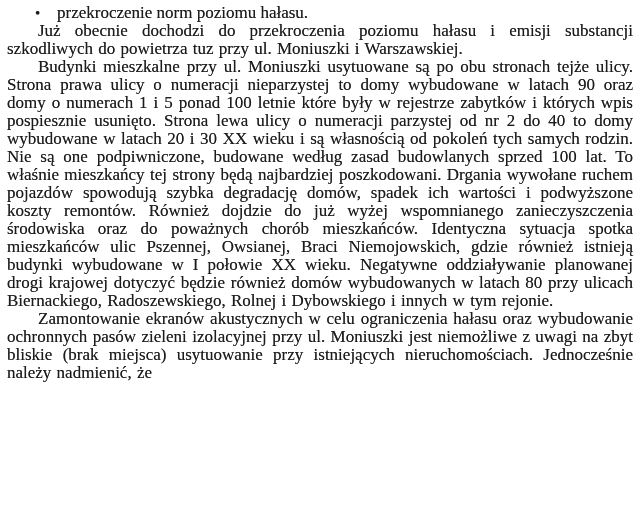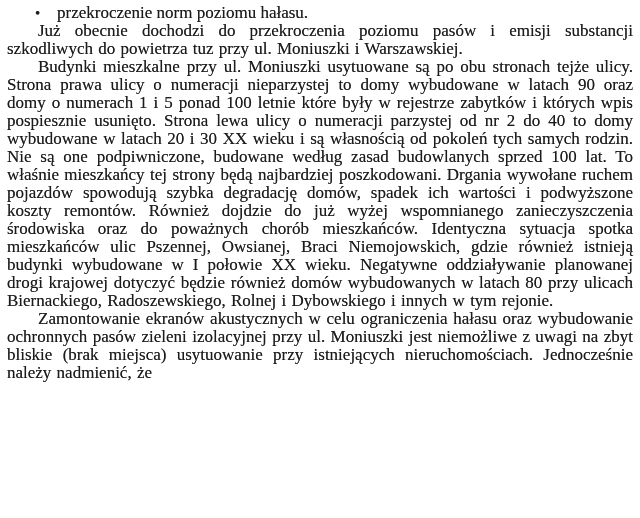--- a/index.html
+++ b/index.html
@@ -43,19 +43,19 @@
 </style>
 </head>
 <body>
 
 <div class="page">
 
   <div class="bullet-row">
     <span class="bullet-marker">•</span><span>przekroczenie norm poziomu hałasu.</span>
   </div>
 
-  <p class="para">Już obecnie dochodzi do przekroczenia poziomu pasów i emisji substancji szkodliwych do powietrza tuz przy ul. Moniuszki i Warszawskiej.</p>
+  <p class="para">Już obecnie dochodzi do przekroczenia poziomu hałasu i emisji substancji szkodliwych do powietrza tuz przy ul. Moniuszki i Warszawskiej.</p>
 
   <p class="para">Budynki mieszkalne przy ul. Moniuszki usytuowane są po obu stronach tejże ulicy. Strona prawa ulicy o numeracji nieparzystej  to domy wybudowane w latach 90 oraz domy o numerach 1 i 5 ponad 100 letnie które były w rejestrze zabytków i których wpis pospiesznie usunięto. Strona lewa ulicy o numeracji parzystej od nr 2 do 40 to domy wybudowane w latach 20 i 30 XX wieku i są własnością od pokoleń tych samych rodzin. Nie są one podpiwniczone, budowane według zasad budowlanych sprzed 100 lat. To właśnie mieszkańcy tej strony będą najbardziej poszkodowani. Drgania wywołane ruchem pojazdów spowodują szybka degradację domów, spadek ich wartości i podwyższone koszty remontów. Również dojdzie do już wyżej wspomnianego zanieczyszczenia środowiska oraz do poważnych chorób mieszkańców. Identyczna sytuacja spotka mieszkańców ulic Pszennej, Owsianej, Braci Niemojowskich, gdzie również istnieją budynki wybudowane w I połowie XX wieku. Negatywne oddziaływanie planowanej drogi krajowej dotyczyć będzie również domów wybudowanych w latach 80 przy ulicach Biernackiego, Radoszewskiego, Rolnej i Dybowskiego i innych w tym rejonie.</p>
 
   <p class="para">Zamontowanie ekranów akustycznych w celu ograniczenia hałasu oraz wybudowanie ochronnych pasów zieleni izolacyjnej przy ul. Moniuszki jest niemożliwe z uwagi na zbyt bliskie (brak miejsca) usytuowanie przy istniejących nieruchomościach. Jednocześnie należy nadmienić, że</p>
 
 </div>
 
 </body></html>

